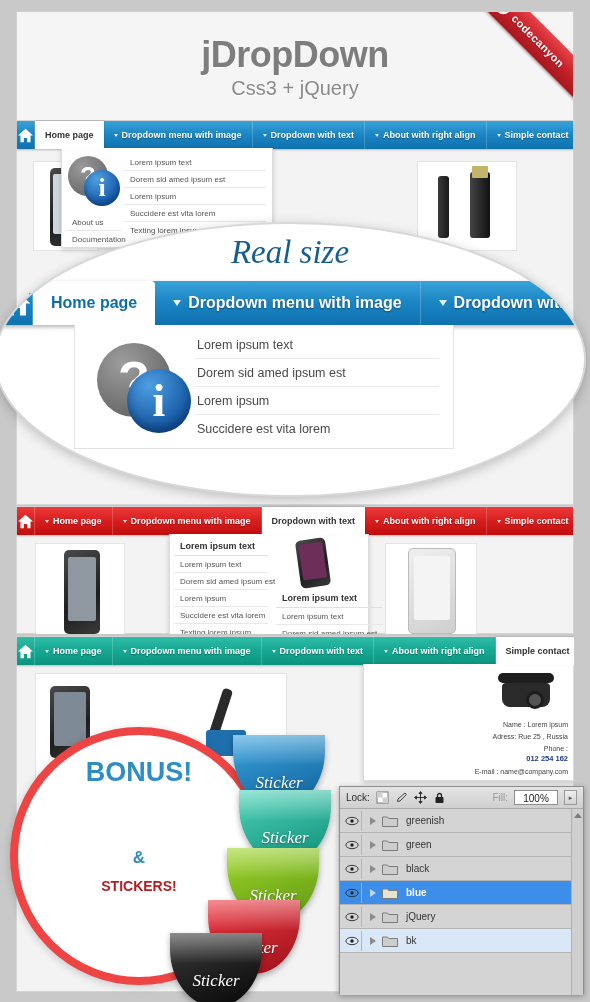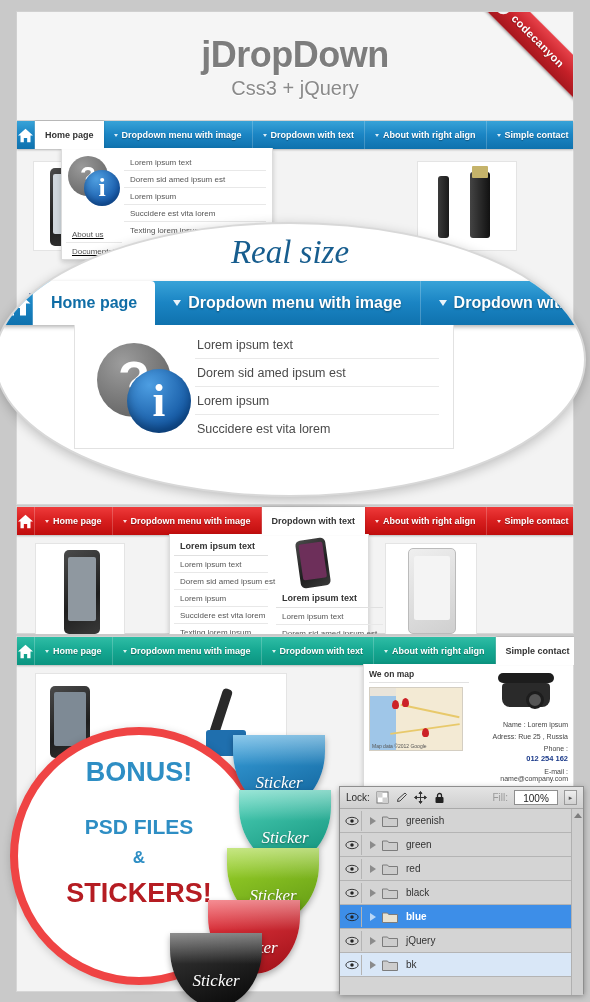--- a/index.html
+++ b/index.html
@@ -203,21 +203,21 @@
     width: 258px; height: 258px;
     border-radius: 50%;
     background: #fff; border: 8px solid #ef4444;
     z-index: 25;
     box-shadow: 0 2px 8px rgba(0,0,0,.18);
   }
   .bonus-txt { position:absolute; left:0; right:0; text-align:center; }
   .bonus-1 { top: 22px; font-size: 27px; font-weight: bold; color: #2e8ec4; }
   .bonus-2 { top: 80px; font-size: 21px; font-weight: bold; color: #2e8ec4; }
   .bonus-3 { top: 113px; font-size: 17px; font-weight: bold; color: #2e8ec4; }
-  .bonus-4 { top: 143px; font-size: 27px; font-weight: bold; color: #b51c22; }
+  .bonus-4 { top: 143px; font-size: 14px; font-weight: bold; color: #b51c22; }
 
   
   .sticker {
     position: absolute; width: 92px; height: 74px;
     border-radius: 0 0 50% 50% / 0 0 78% 78%;
     z-index: 26;
     box-shadow: 0 3px 6px rgba(0,0,0,.3);
     overflow: hidden;
   }
   .sticker::before {
@@ -332,21 +332,21 @@
           <span>Simple contact</span>
         </div>
       </div>
 
       <div class="dd" style="left:44px;top:27px;width:212px;display:flex;">
         <div style="width:60px;position:relative;padding:8px 0 0 4px;">
           <div class="qicon">
             <div class="qmark">?</div>
             <div class="imark">i</div>
           </div>
-          <div style="margin-top:18px;text-decoration:underline;">
+          <div style="margin-top:6px;">
             <div class="dd-row">About us</div>
             <div class="dd-row">Documentation</div>
           </div>
         </div>
         <div style="flex:1;padding:6px 6px 6px 2px;">
           <div class="dd-row">Lorem ipsum text</div>
           <div class="dd-row">Dorem sid amed ipsum est</div>
           <div class="dd-row">Lorem ipsum</div>
           <div class="dd-row">Succidere est vita lorem</div>
           <div class="dd-row">Texting lorem ipsum</div>
@@ -518,33 +518,20 @@
         <div class="mitem">
           <span class="caret"></span>
           <span>About with right align</span>
         </div>
         <div class="mitem active">
           <span>Simple contact</span>
         </div>
       </div>
 
       <div class="dd" style="left:346px;top:27px;width:211px;display:flex;padding:5px;">
-        <div style="width:100px;">
-          <div style="font-size:8.5px;font-weight:bold;color:#333;padding-bottom:3px;border-bottom:1px solid #e2e2e2;">We on map</div>
-          <div style="margin-top:4px;width:94px;height:64px;background:#e9e4da;border:1px solid #d4cec2;position:relative;overflow:hidden;">
-            <div style="position:absolute;left:0;top:8px;width:30px;height:56px;background:#9fc6e8;"></div>
-            <div style="position:absolute;left:26px;top:0;width:68px;height:64px;background:#f3ead4;"></div>
-            <div style="position:absolute;left:30px;top:22px;width:60px;height:2px;background:#e8c96b;transform:rotate(12deg);"></div>
-            <div style="position:absolute;left:20px;top:40px;width:70px;height:2px;background:#e8c96b;transform:rotate(-8deg);"></div>
-            <div style="position:absolute;left:22px;top:12px;width:7px;height:9px;background:#cc2127;border-radius:50% 50% 50% 50%/60% 60% 40% 40%;"></div>
-            <div style="position:absolute;left:32px;top:10px;width:7px;height:9px;background:#cc2127;border-radius:50% 50% 50% 50%/60% 60% 40% 40%;"></div>
-            <div style="position:absolute;left:52px;top:40px;width:7px;height:9px;background:#cc2127;border-radius:50% 50% 50% 50%/60% 60% 40% 40%;"></div>
-            <div style="position:absolute;left:2px;bottom:1px;font-size:5px;color:#555;">Map data ©2012 Google</div>
-          </div>
-        </div>
         <div style="flex:1;padding-left:6px;text-align:right;">
           <div style="height:48px;position:relative;">
             <div style="position:absolute;right:18px;top:14px;width:48px;height:24px;background:#2a2a2a;border-radius:4px 4px 8px 8px;"></div>
             <div style="position:absolute;right:24px;top:22px;width:18px;height:18px;border-radius:50%;background:#555;border:3px solid #1d1d1d;"></div>
             <div style="position:absolute;right:14px;top:4px;width:56px;height:10px;background:#1d1d1d;border-radius:6px;"></div>
           </div>
           <div style="font-size:7px;color:#444;margin-top:4px;">Name : Lorem ipsum</div>
           <div style="font-size:7px;color:#444;margin-top:5px;">Adress: Rue 25 , Russia</div>
           <div style="font-size:7px;color:#444;margin-top:5px;">Phone :</div>
           <div style="font-size:7.5px;color:#1a3a8a;font-weight:bold;margin-top:2px;">012 254 162</div>
@@ -557,21 +544,20 @@
           <div class="phone-screen" style="background:#7e8a95;"></div>
         </div>
         <div style="position:absolute;left:180px;top:14px;width:10px;height:48px;background:#2a2a2a;border-radius:4px;transform:rotate(18deg);"></div>
         <div style="position:absolute;left:170px;top:56px;width:40px;height:26px;background:#1f6fae;border-radius:3px;"></div>
       </div>
     </div>
   </div>
 
   <div class="bonus-circle">
     <div class="bonus-txt bonus-1">BONUS!</div>
-    <div class="bonus-txt bonus-2">PSD FILES</div>
     <div class="bonus-txt bonus-3">&amp;</div>
     <div class="bonus-txt bonus-4">STICKERS!</div>
   </div>
 
   <div class="sticker" style="left:233px;top:735px;background:linear-gradient(160deg,#3aa2dd,#0e5f97);">
     <span>Sticker</span>
   </div>
   <div class="sticker" style="left:239px;top:790px;background:linear-gradient(160deg,#4fd3b9,#0e8d77);">
     <span>Sticker</span>
   </div>
@@ -643,81 +629,66 @@
         </span>
         <span class="ps-tri"></span>
         <span class="ps-folder">
           <svg width="16" height="12" viewBox="0 0 16 12">
               <path d="M0.5 2 h5 l1.2 1.5 H15.5 V11.5 H0.5 Z" fill="#cdcdcd" stroke="#7c7c7c"></path>
             </svg>
         </span>
         <span class="ps-name">green</span>
       </div>
 
+
       <div class="ps-row">
         <span class="ps-eye">
           <svg width="14" height="10" viewBox="0 0 16 11">
               <ellipse cx="8" cy="5.5" rx="7" ry="4.2" fill="none" stroke="#222" stroke-width="1"></ellipse>
               <circle cx="8" cy="5.5" r="2" fill="#222"></circle>
             </svg>
         </span>
         <span class="ps-tri"></span>
         <span class="ps-folder">
           <svg width="16" height="12" viewBox="0 0 16 12">
               <path d="M0.5 2 h5 l1.2 1.5 H15.5 V11.5 H0.5 Z" fill="#cdcdcd" stroke="#7c7c7c"></path>
             </svg>
         </span>
-        <span class="ps-name">red</span>
+        <span class="ps-name">black</span>
+      </div>
+
+      <div class="ps-row sel">
+        <span class="ps-eye">
+          <svg width="14" height="10" viewBox="0 0 16 11">
+              <ellipse cx="8" cy="5.5" rx="7" ry="4.2" fill="none" stroke="#222" stroke-width="1"></ellipse>
+              <circle cx="8" cy="5.5" r="2" fill="#222"></circle>
+            </svg>
+        </span>
+        <span class="ps-tri"></span>
+        <span class="ps-folder">
+          <svg width="16" height="12" viewBox="0 0 16 12">
+              <path d="M0.5 2 h5 l1.2 1.5 H15.5 V11.5 H0.5 Z" fill="#e8e2d2" stroke="#7c7c7c"></path>
+            </svg>
+        </span>
+        <span class="ps-name">blue</span>
       </div>
 
       <div class="ps-row">
         <span class="ps-eye">
           <svg width="14" height="10" viewBox="0 0 16 11">
               <ellipse cx="8" cy="5.5" rx="7" ry="4.2" fill="none" stroke="#222" stroke-width="1"></ellipse>
               <circle cx="8" cy="5.5" r="2" fill="#222"></circle>
             </svg>
         </span>
         <span class="ps-tri"></span>
         <span class="ps-folder">
           <svg width="16" height="12" viewBox="0 0 16 12">
               <path d="M0.5 2 h5 l1.2 1.5 H15.5 V11.5 H0.5 Z" fill="#cdcdcd" stroke="#7c7c7c"></path>
             </svg>
         </span>
-        <span class="ps-name">black</span>
-      </div>
-
-      <div class="ps-row sel">
-        <span class="ps-eye">
-          <svg width="14" height="10" viewBox="0 0 16 11">
-              <ellipse cx="8" cy="5.5" rx="7" ry="4.2" fill="none" stroke="#222" stroke-width="1"></ellipse>
-              <circle cx="8" cy="5.5" r="2" fill="#222"></circle>
-            </svg>
-        </span>
-        <span class="ps-tri"></span>
-        <span class="ps-folder">
-          <svg width="16" height="12" viewBox="0 0 16 12">
-              <path d="M0.5 2 h5 l1.2 1.5 H15.5 V11.5 H0.5 Z" fill="#e8e2d2" stroke="#7c7c7c"></path>
-            </svg>
-        </span>
-        <span class="ps-name">blue</span>
-      </div>
-
-      <div class="ps-row">
-        <span class="ps-eye">
-          <svg width="14" height="10" viewBox="0 0 16 11">
-              <ellipse cx="8" cy="5.5" rx="7" ry="4.2" fill="none" stroke="#222" stroke-width="1"></ellipse>
-              <circle cx="8" cy="5.5" r="2" fill="#222"></circle>
-            </svg>
-        </span>
-        <span class="ps-tri"></span>
-        <span class="ps-folder">
-          <svg width="16" height="12" viewBox="0 0 16 12">
-              <path d="M0.5 2 h5 l1.2 1.5 H15.5 V11.5 H0.5 Z" fill="#cdcdcd" stroke="#7c7c7c"></path>
-            </svg>
-        </span>
         <span class="ps-name">jQuery</span>
       </div>
 
       <div class="ps-row" style="background:#d9e7f7;">
         <span class="ps-eye">
           <svg width="14" height="10" viewBox="0 0 16 11">
               <ellipse cx="8" cy="5.5" rx="7" ry="4.2" fill="none" stroke="#222" stroke-width="1"></ellipse>
               <circle cx="8" cy="5.5" r="2" fill="#222"></circle>
             </svg>
         </span>

